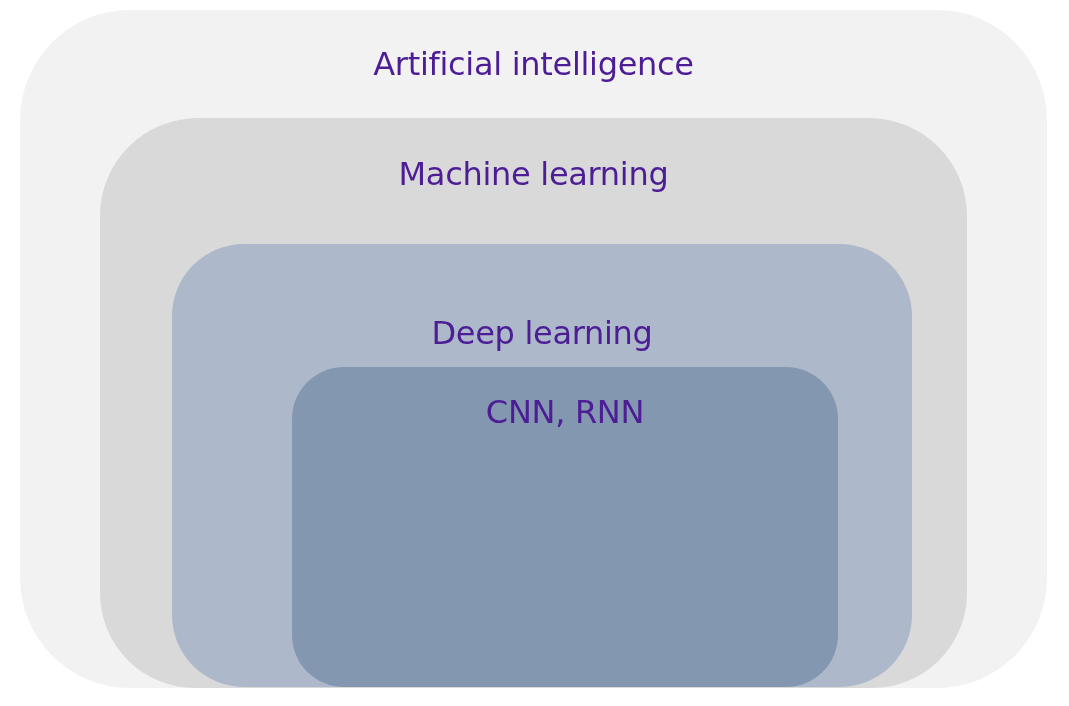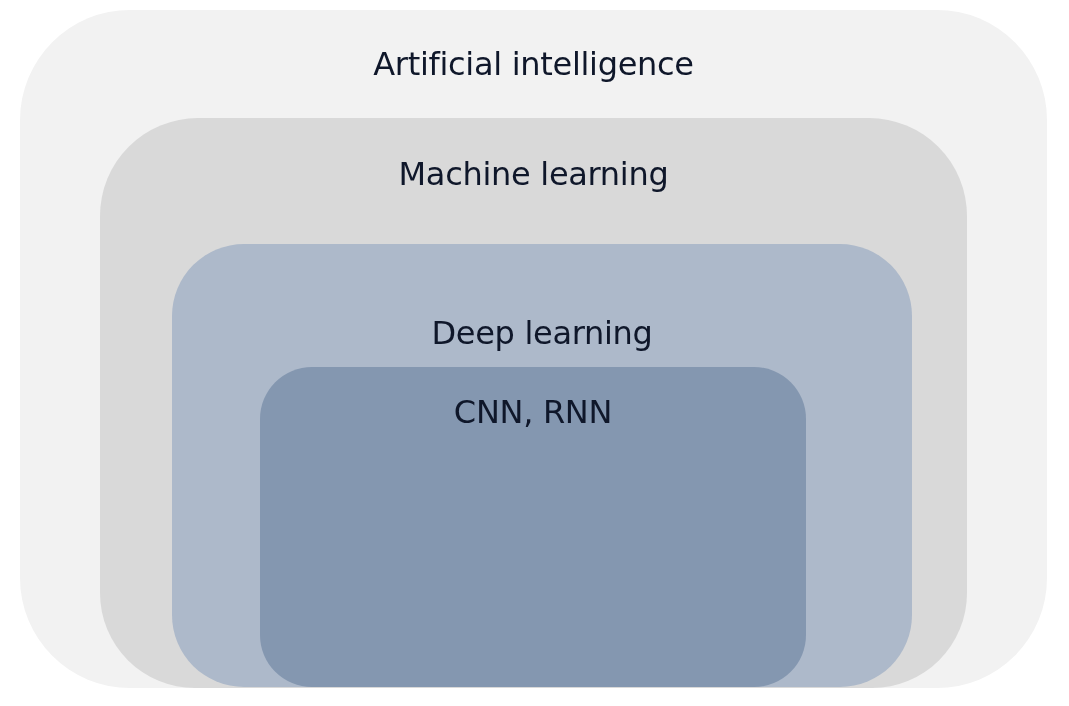--- a/index.html
+++ b/index.html
@@ -1,20 +1,20 @@
 <!DOCTYPE html>
 <html><head>
   <meta charset="utf-8">
   <style>
     html, body { margin: 0; padding: 0; background: #ffffff; }
     body { width: 1069px; height: 706px; position: relative; overflow: hidden;
            font-family: "DejaVu Sans", sans-serif; }
     .box { position: absolute; }
     .label { position: absolute; left: 0; right: 0; text-align: center;
-             font-size: 32px; color: #0f172a; white-space: nowrap; letter-spacing: -0.3px; }
+             font-size: 32px; color: #4c1d95; white-space: nowrap; letter-spacing: -0.3px; }
     #ai { left: 20px; top: 10px; width: 1027px; height: 678px; border-radius: 110px; }
     #ml { left: 100px; top: 118px; width: 867px; height: 570px; border-radius: 98px 98px 95px 95px; }
     #dl { left: 172px; top: 244px; width: 740px; height: 443px; border-radius: 72px; }
     #cnn { left: 260px; top: 367px; width: 546px; height: 320px; border-radius: 52px; }
     #ai .label { top: 35px; }
     #ml .label { top: 37px; }
     #dl .label { top: 33px; margin-top: 37px; }
     #cnn .label { top: 26px; }
   </style>
 </head>
@@ -22,15 +22,15 @@
 
 <div class="box" id="ai" style="background: rgb(242, 242, 242);">
   <div class="label">Artificial intelligence</div>
 </div>
 <div class="box" id="ml" style="background: rgb(217, 217, 217);">
   <div class="label">Machine learning</div>
 </div>
 <div class="box" id="dl" style="background: rgb(173, 185, 202);">
   <div class="label">Deep learning</div>
 </div>
-<div class="box" id="cnn" style="background: rgb(132, 151, 176);">
+<div class="box" id="cnn" style="background: rgb(132, 151, 176); margin-left: 32px;">
   <div class="label">CNN, RNN</div>
 </div>
 
 </body></html>

